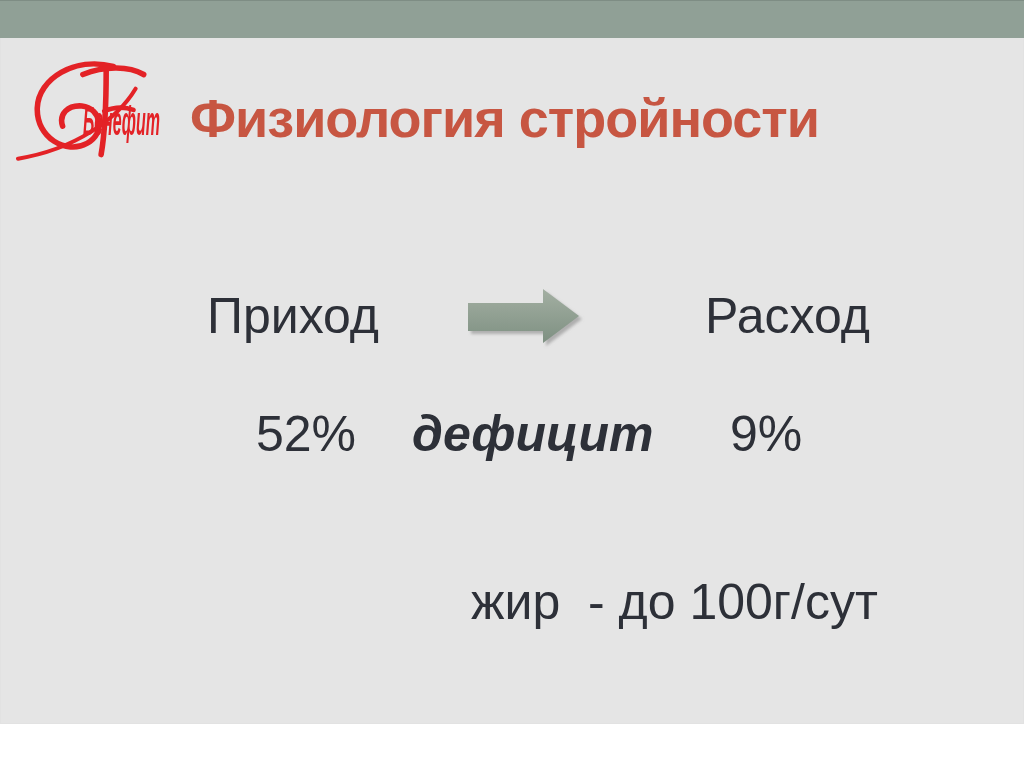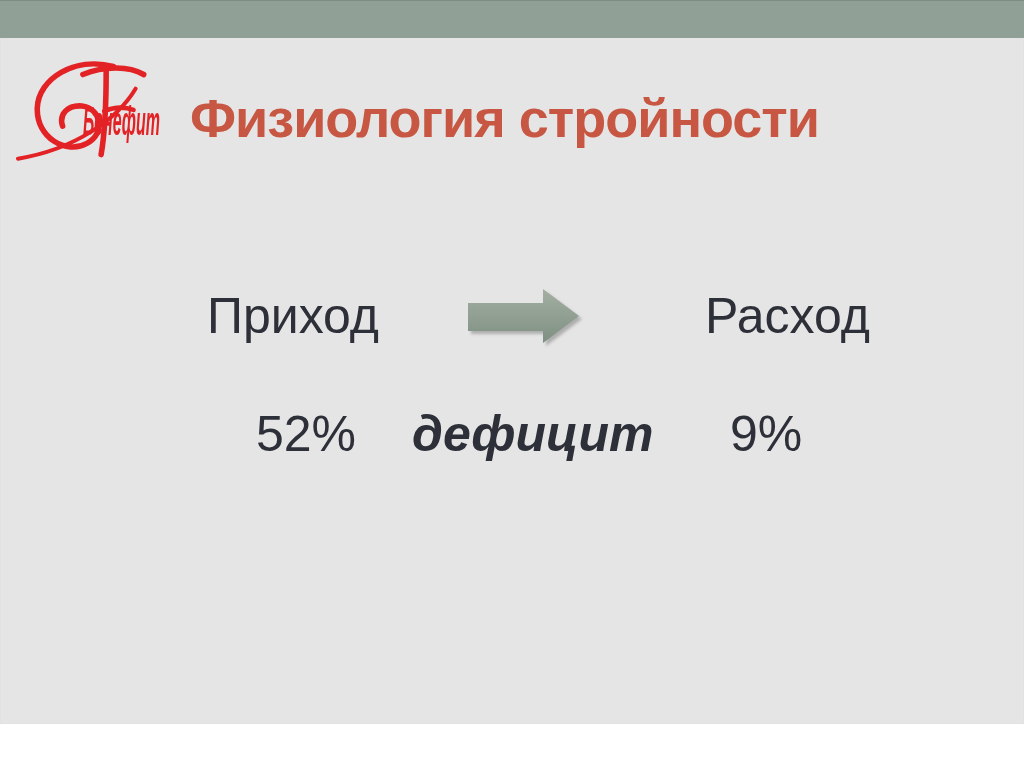--- a/index.html
+++ b/index.html
@@ -72,14 +72,15 @@
     </defs>
     <polygon points="2,18 77,18 77,4 113,31 77,58 77,46 2,46" fill="url(#arrowGrad)" filter="url(#arrowShadow)"></polygon>
   </svg>
 
   <div class="body-text lbl-rashod">Расход</div>
 
   <div class="body-text val-40">52%</div>
   <div class="body-text lbl-deficit">дефицит</div>
   <div class="body-text val-60">9%</div>
 
+  <div class="body-text util-line2">жир  - до 100г/сут</div>
 
 </div>
 
 </body></html>

